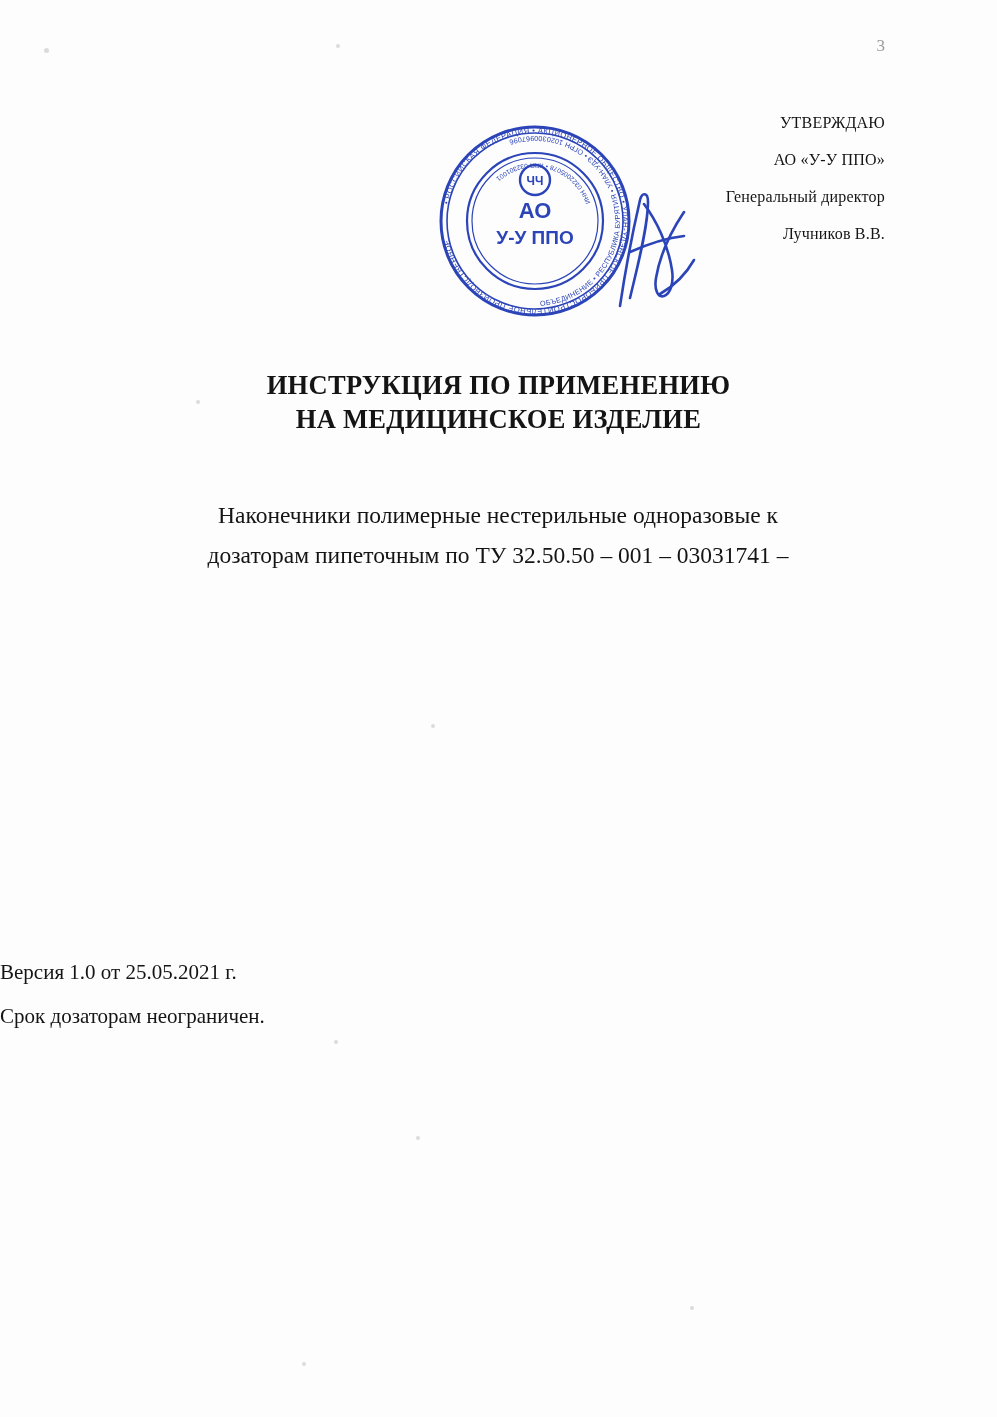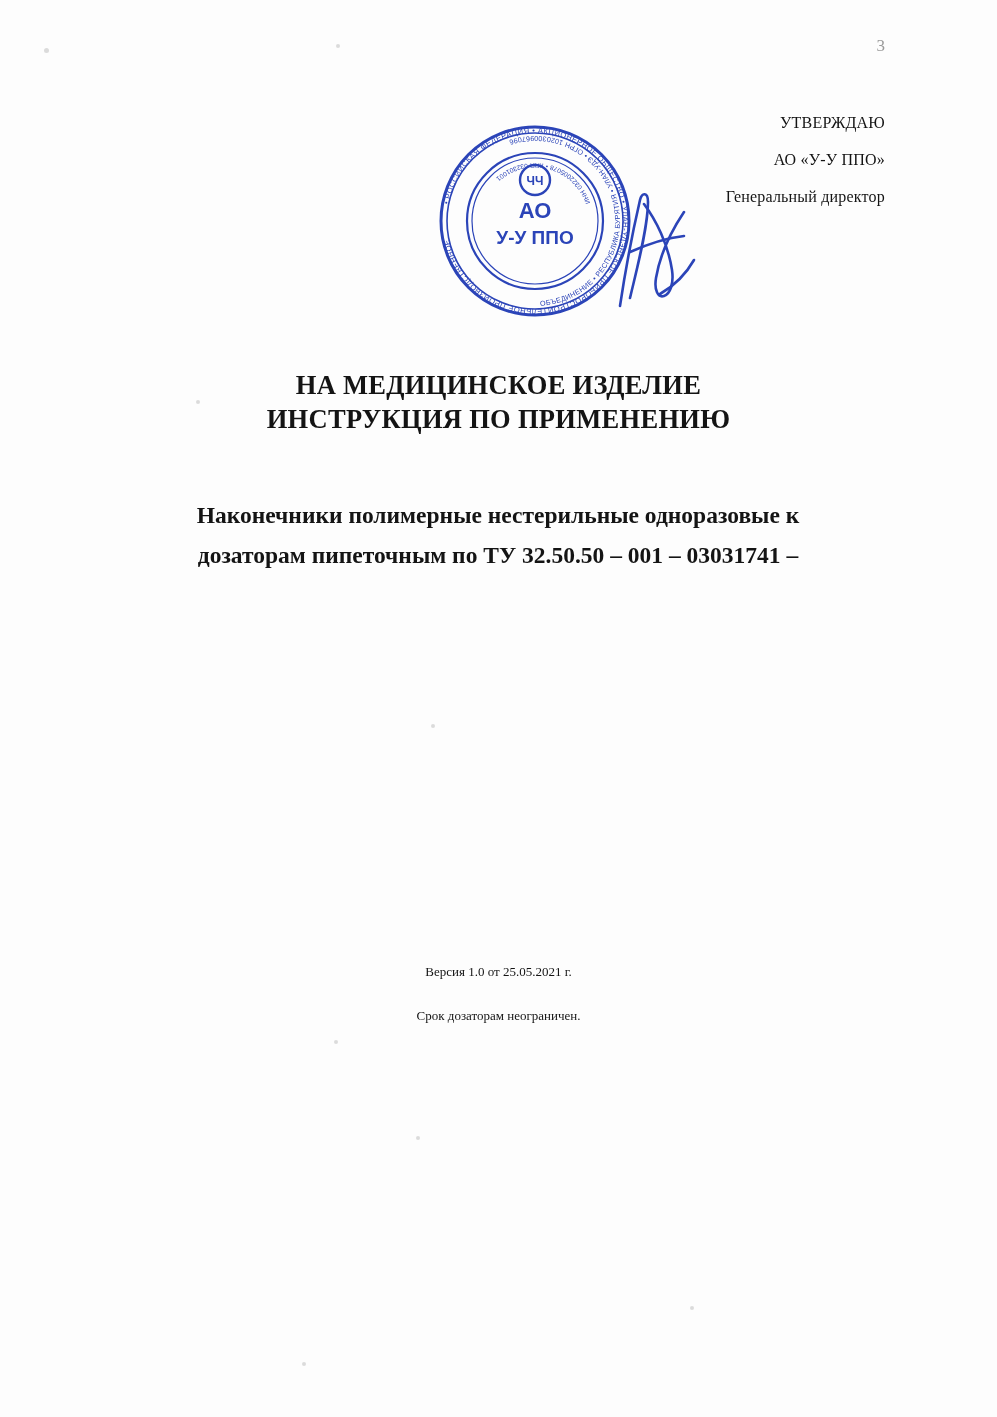--- a/index.html
+++ b/index.html
@@ -72,33 +72,32 @@
     font-size: 26.5px;
     line-height: 34px;
     letter-spacing: .3px;
   }
   .product-title {
     position: absolute;
     top: 495px;
     left: 92px;
     width: 812px;
     text-align: center;
-    font-weight: bold;
+    font-weight: normal;
     font-size: 23.5px;
     line-height: 40px;
   }
 
   
   .footer-info {
     position: absolute;
     top: 950px;
     left: 0;
     width: 100%;
-    text-align: center;
-    font-size: 13px;
+    font-size: 21px;
     line-height: 44px;
   }
   .page-number {
     position: absolute;
     top: 36px;
     right: 112px;
     font-size: 17px;
     color: #9a9a9a;
   }
 </style>
@@ -156,25 +155,26 @@
         <path d="M30,66 C48,58 66,52 84,50"></path>
         <path d="M60,108 C74,100 86,88 94,74"></path>
       </g>
     </svg>
   </div>
 
   <div class="approval">
     <div>УТВЕРЖДАЮ</div>
     <div>АО «У-У ППО»</div>
     <div>Генеральный директор</div>
+    <div>Лучников В.В.</div>
   </div>
 
   <div class="doc-title">
+    <div>ИНСТРУКЦИЯ ПО ПРИМЕНЕНИЮ</div>
     <div>НА МЕДИЦИНСКОЕ ИЗДЕЛИЕ</div>
-    <div>ИНСТРУКЦИЯ ПО ПРИМЕНЕНИЮ</div>
   </div>
 
   <div class="product-title">
     <div>Наконечники полимерные нестерильные одноразовые к</div>
     <div>дозаторам пипеточным по ТУ 32.50.50 – 001 – 03031741 –</div>
   </div>
 
   <div class="footer-info">
     <div>Версия 1.0 от 25.05.2021 г.</div>
     <div>Срок дозаторам неограничен.</div>

